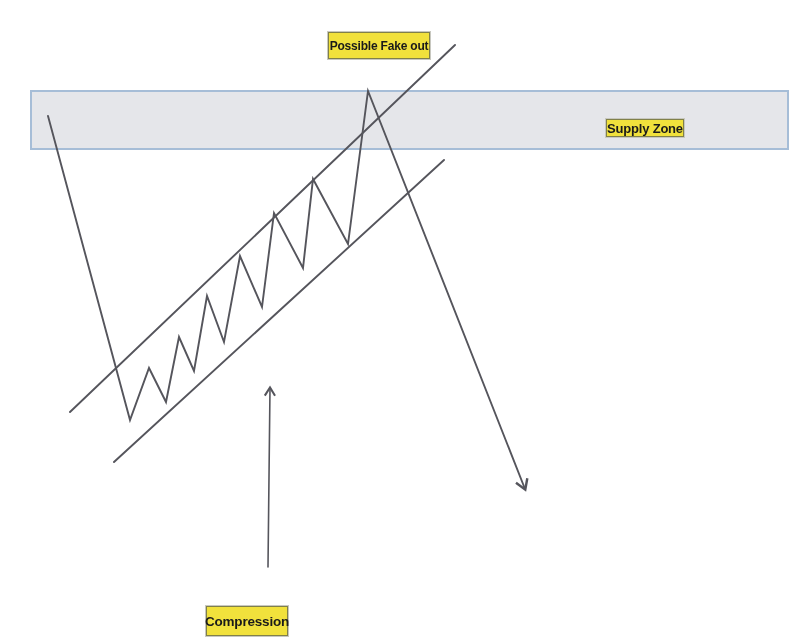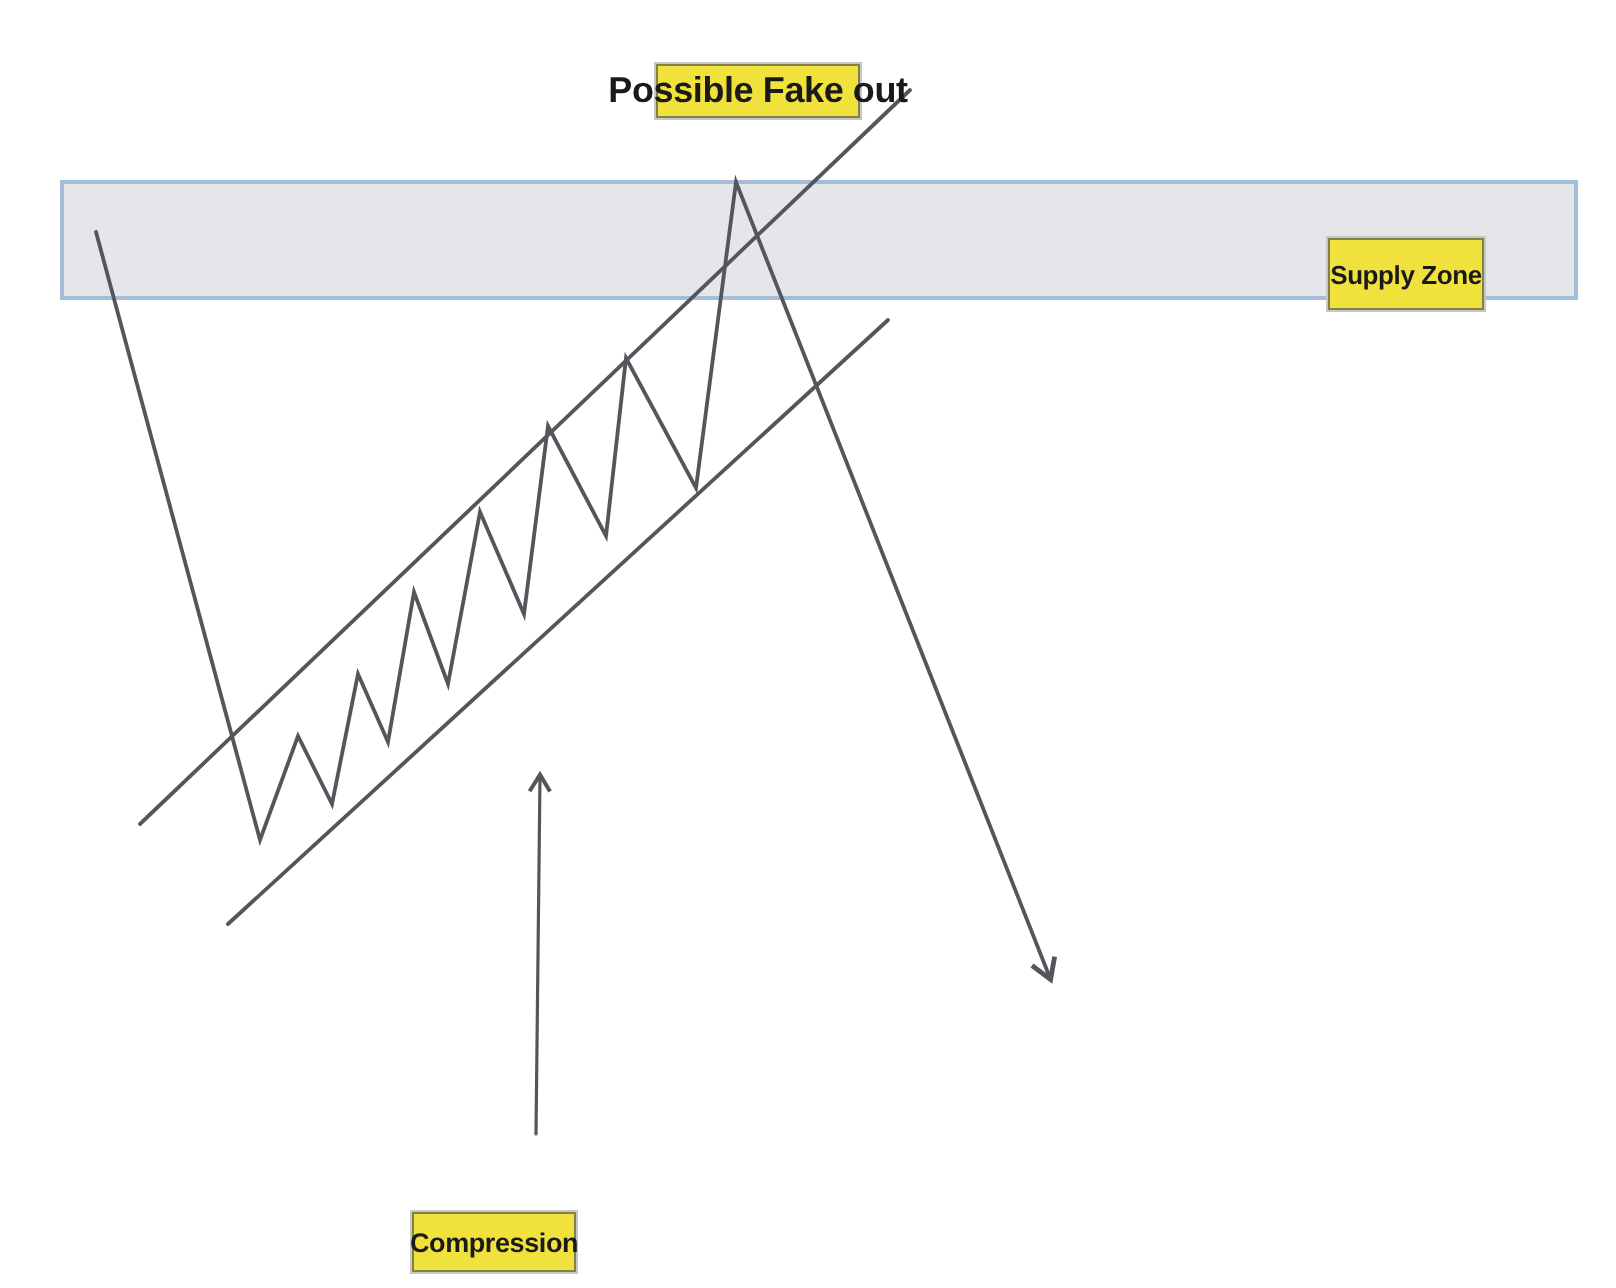--- a/index.html
+++ b/index.html
@@ -43,22 +43,22 @@
     justify-content: center;
     box-sizing: border-box;
     background: var(--label-bg, #f1e13c);
     border: 1px solid var(--label-border, #80804a);
     box-shadow: 0 0 0 1px #c8c8c0;
     color: var(--label-text, #1a1a1a);
     font-weight: bold;
     white-space: nowrap;
     letter-spacing: -0.2px;
   }
-  .tag-fakeout     { left: 328px; top: 32px;  width: 102px; height: 27px; font-size: 18px; }
-  .tag-supplyzone  { left: 664px; top: 119px; width: 78px;  height: 36px; font-size: 13px; }
+  .tag-fakeout     { left: 328px; top: 32px;  width: 102px; height: 27px; font-size: 12px; }
+  .tag-supplyzone  { left: 606px; top: 119px; width: 78px;  height: 18px; font-size: 13px; }
   .tag-compression { left: 206px; top: 582px; width: 82px;  height: 30px; font-size: 13.5px; margin-top: 24px; }
 </style>
 </head>
 <body>
 
 <div class="canvas" style="--bg: #ffffff; --line: #55555c; --band-fill: #e5e6ea; --band-border: #a6bdd7; --label-bg: #f1e13c; --label-border: #80804a; --label-text: #1a1a1a;">
 
   <svg class="drawing" viewBox="0 0 808 644">
     <defs>
       <marker id="arrowhead" viewBox="0 0 10 10" refX="7.5" refY="5" markerWidth="8" markerHeight="8" orient="auto-start-reverse">

